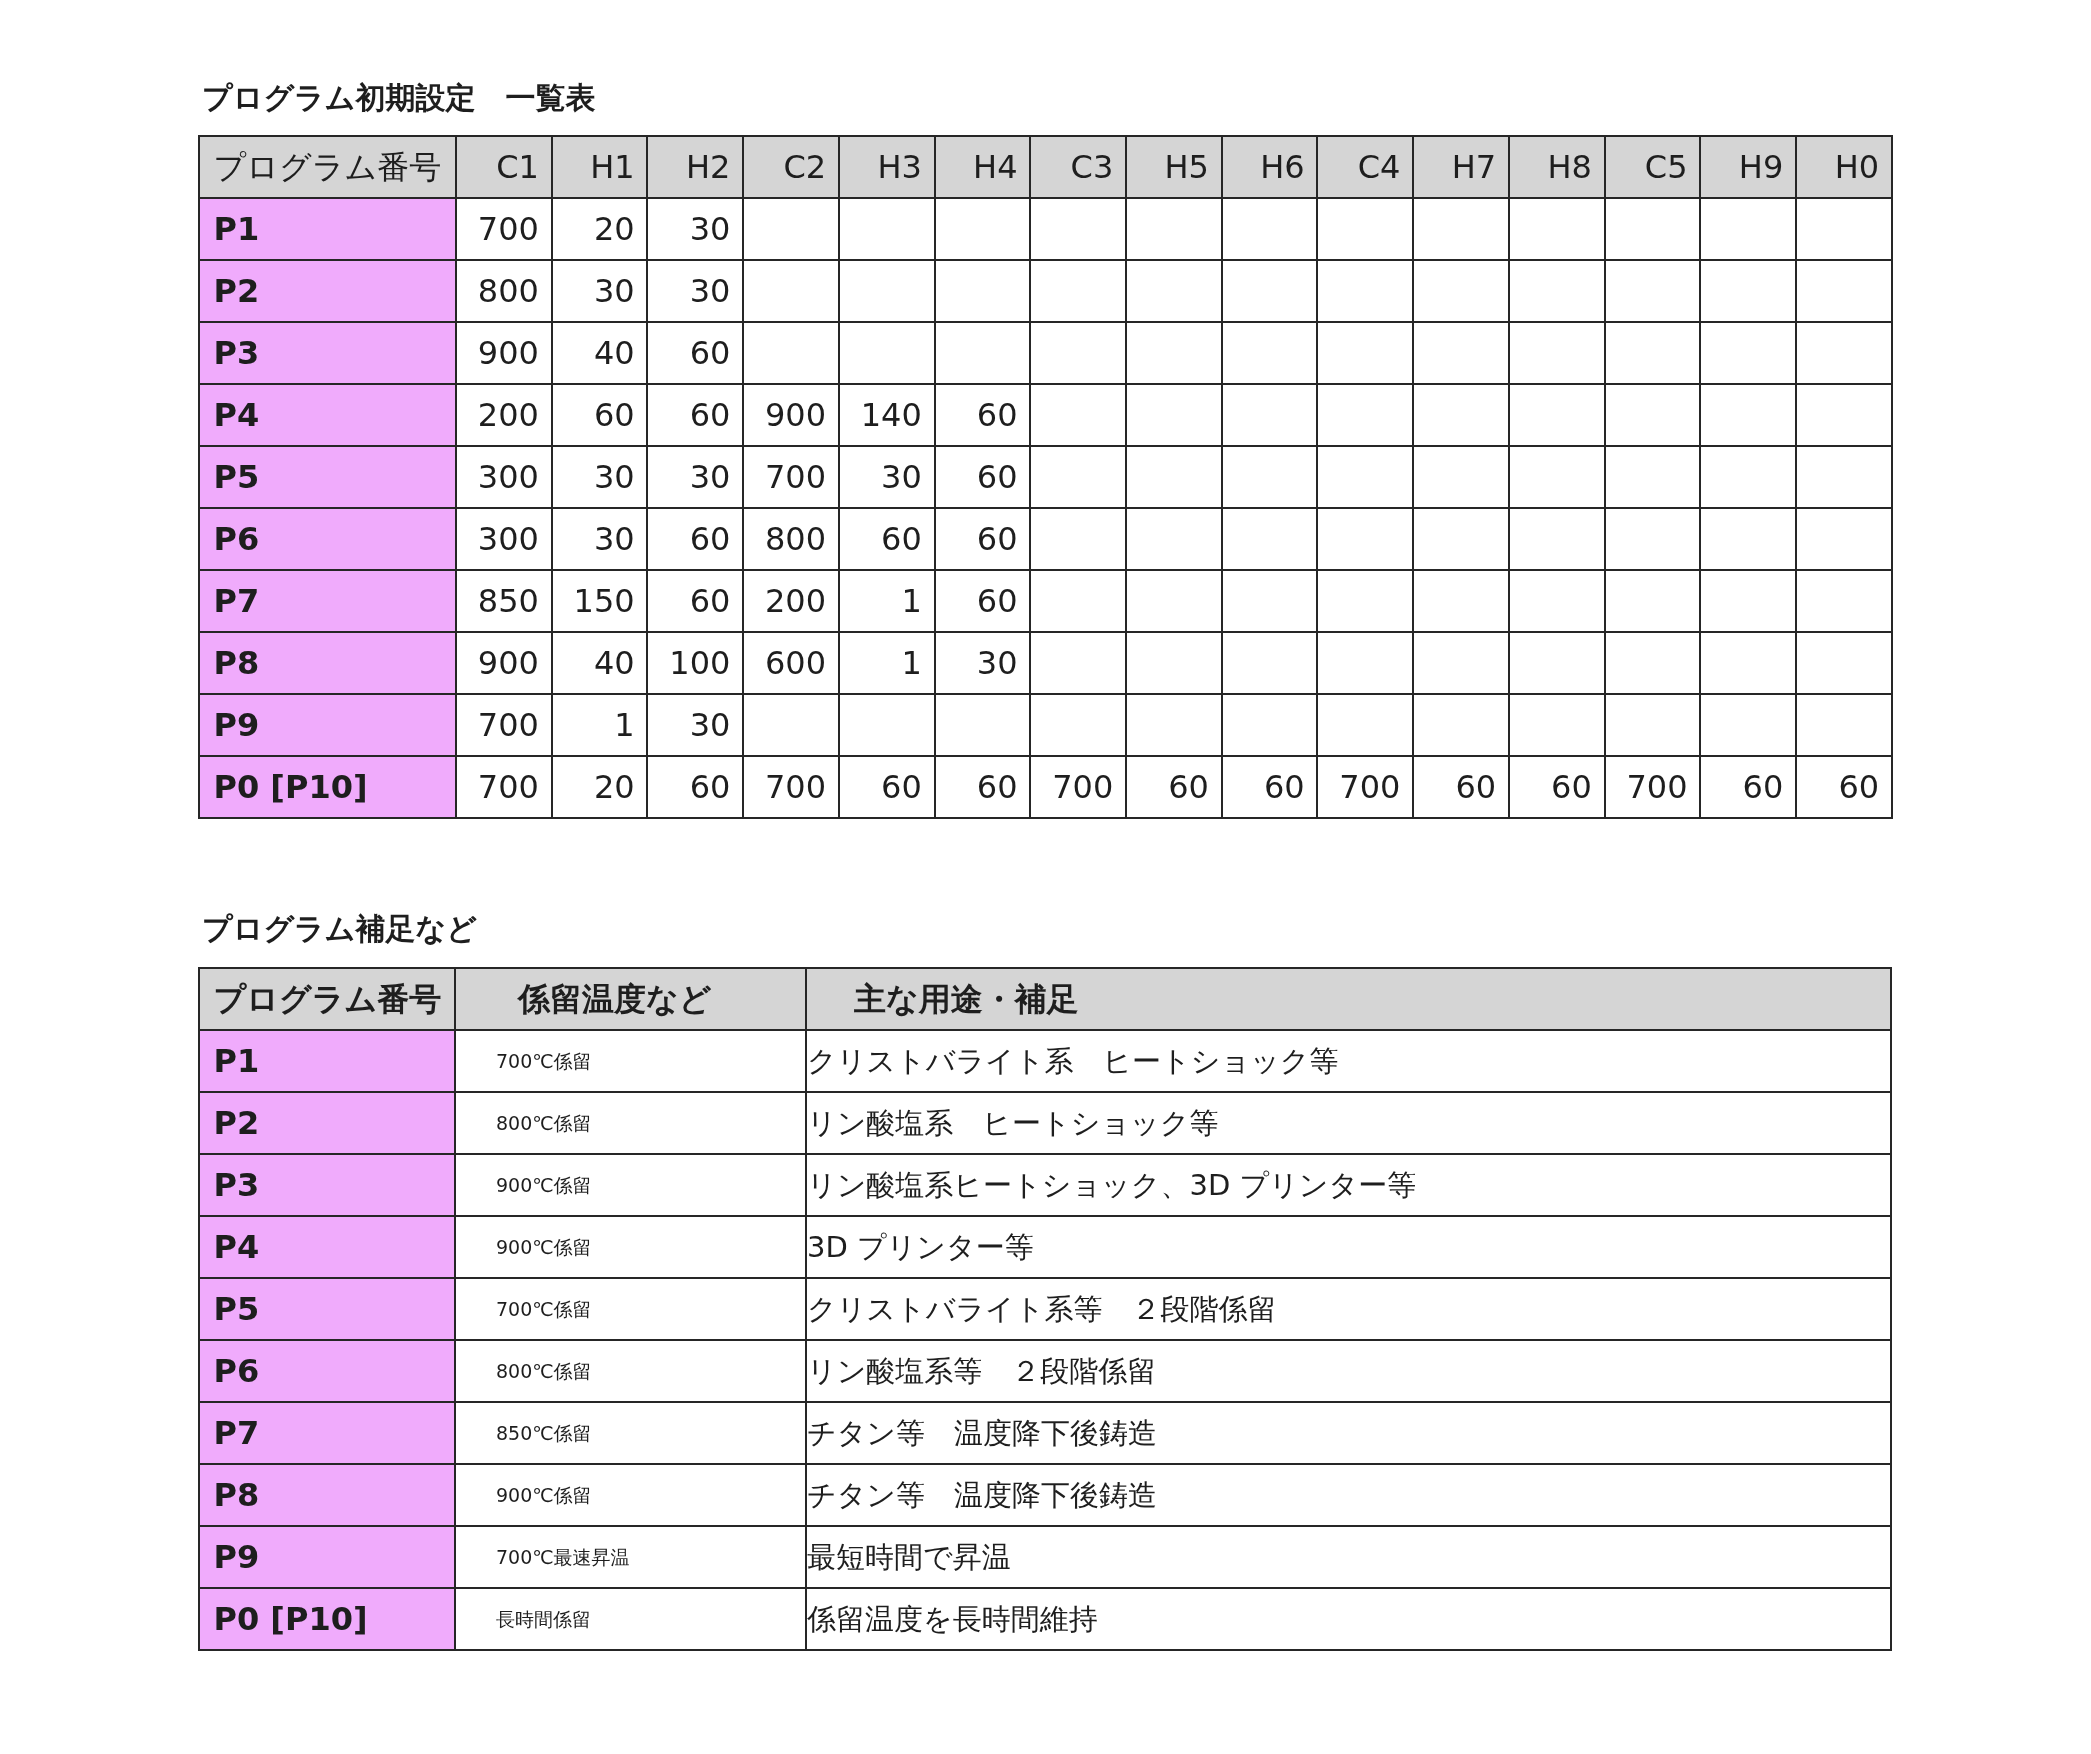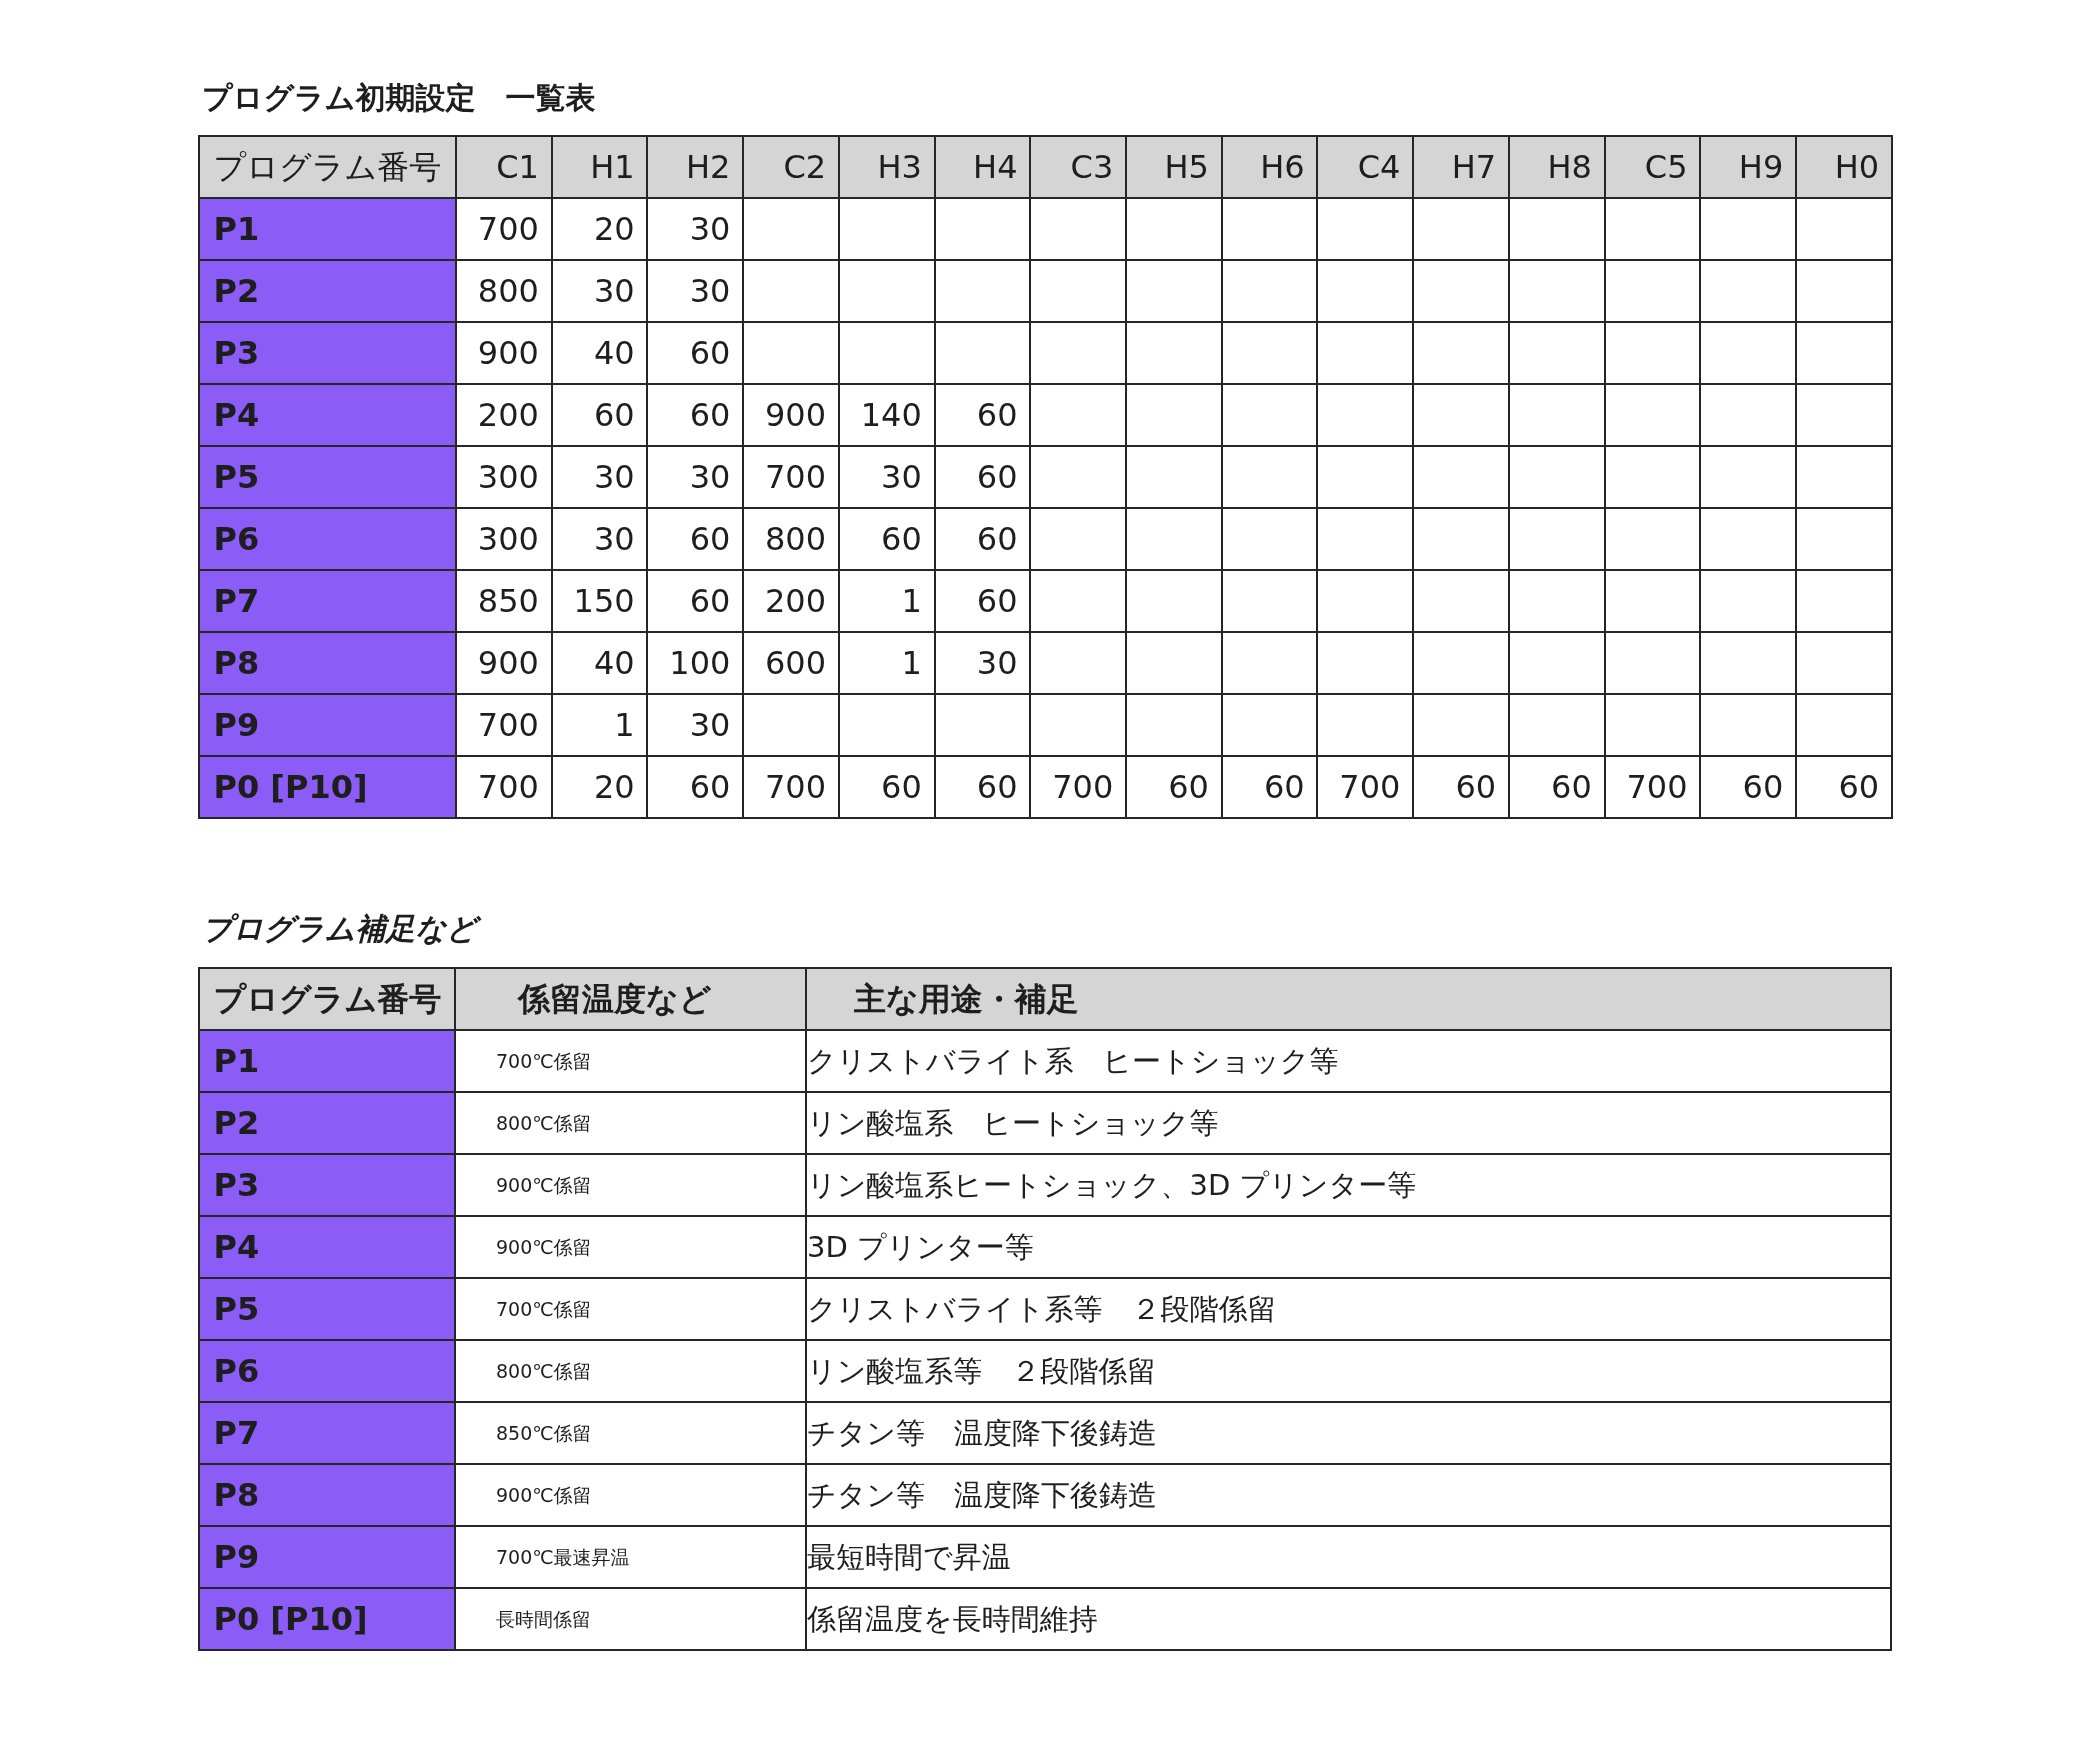--- a/index.html
+++ b/index.html
@@ -1,27 +1,27 @@
 <!DOCTYPE html>
 <html style="font-size:13.5px"><head>
 <meta charset="utf-8">
 <style>
   html, body { margin:0; padding:0; background:#ffffff; }
   body { width:2091px; height:1754px; position:relative; overflow:hidden;
          font-family:"DejaVu Sans","Liberation Sans",sans-serif; color:#1e1e1e; }
   .title { position:absolute; left:202px; font-size:30px; font-weight:bold; letter-spacing:0px; line-height:1; white-space:pre; }
   #title1 { top:83px; }
-  #title2 { top:914px;font-style:italic; }
+  #title2 { top:914px; }
   table { position:absolute; left:198px; border-collapse:collapse; table-layout:fixed; }
   td { border:2.5px solid #262626; height:60px; padding:0; font-size:32px; line-height:1; white-space:pre; overflow:hidden; }
   #tbl1 { top:135px; width:1695px; }
   #tbl1 col.c0 { width:257px; }
   #tbl1 td.num { text-align:right; padding-right:11.8px; }
   #tbl1 tr.hdr td { background:#d5d5d5; font-weight:500; }
-  td.rowlabel { background:#8b5cf6; padding-left:13.5px; text-align:left !important; font-weight:600; }
+  td.rowlabel { background:#f0abfc; padding-left:13.5px; text-align:left !important; font-weight:600; }
   #tbl2 { top:967px; width:1694px; }
   #tbl2 col.k0 { width:256px; }
   #tbl2 col.k1 { width:351px; }
   #tbl2 td.hold { padding-left:40px; font-size:19px; }
   #tbl2 td.use  { font-size:29px; }
   #tbl2 tr.hdr td { background:#d5d5d5; font-size:32px; font-weight:600; }
   #tbl2 tr.hdr td.hold { padding-left:62px; }
   #tbl2 tr.hdr td.use { padding-left:47px; }
 </style>
 </head>

